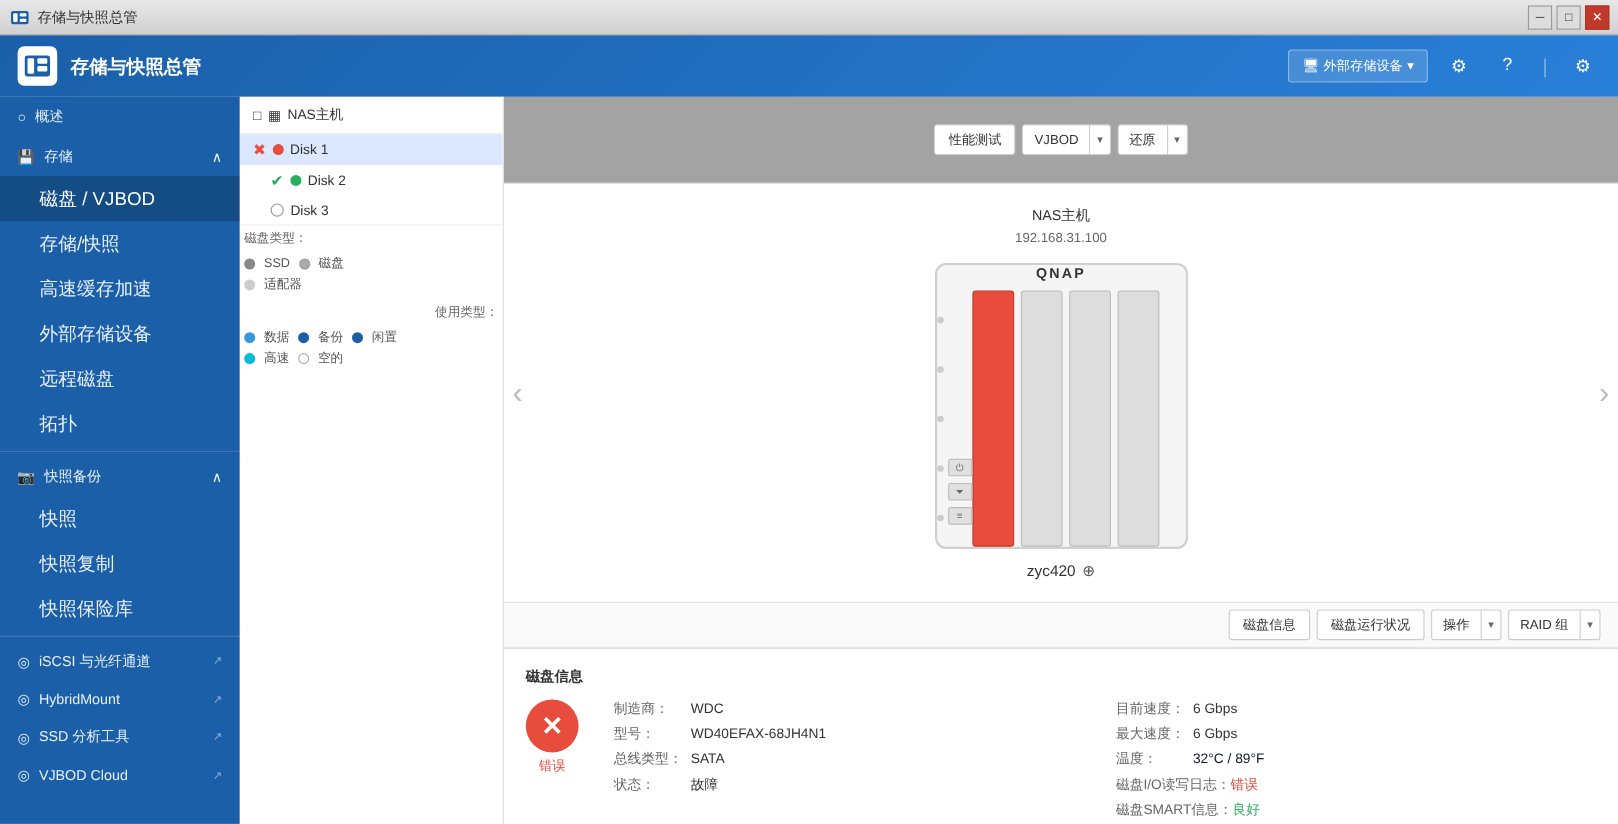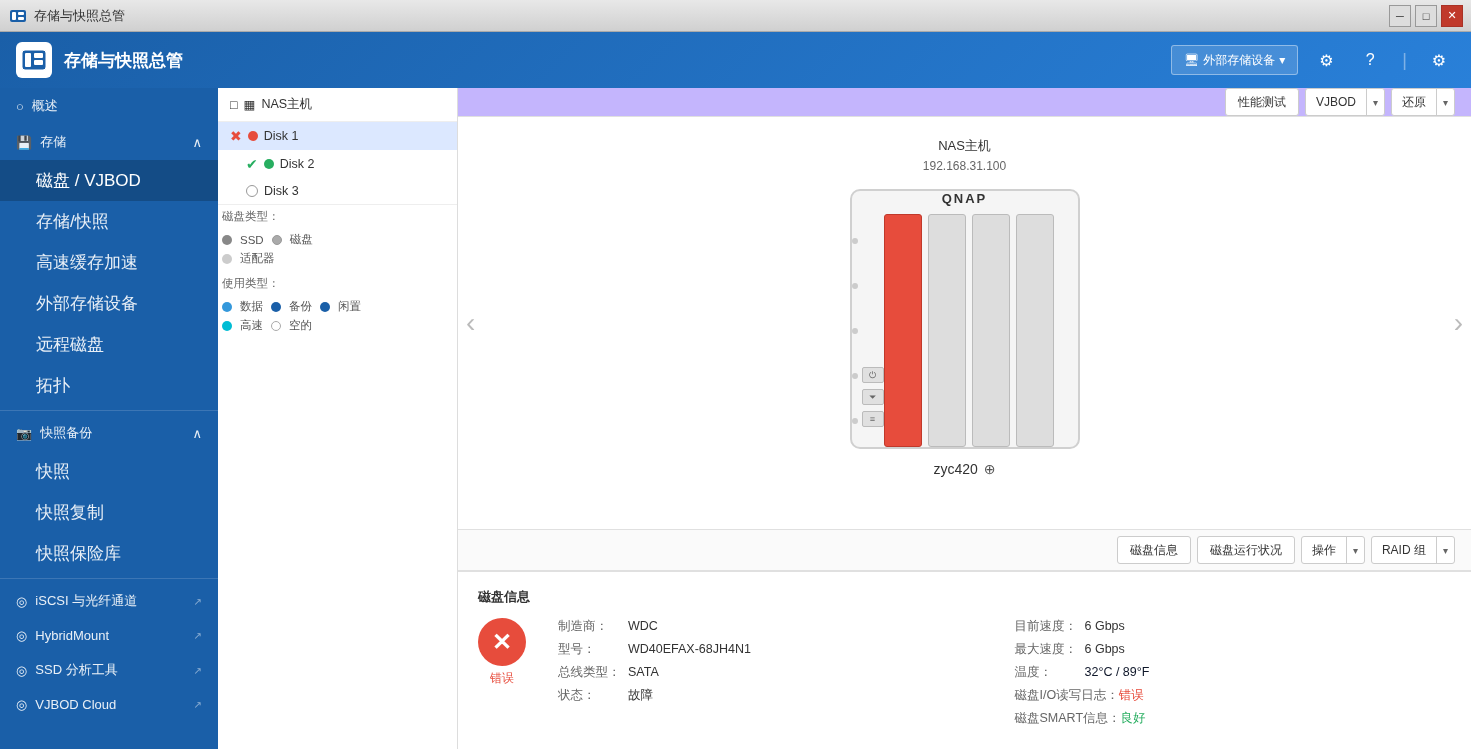--- a/index.html
+++ b/index.html
@@ -136,25 +136,25 @@
     .tree-item.sub { padding-left: 28px; }
     .disk-status-error { color: #e74c3c; font-size: 14px; }
     .disk-status-ok { color: #27ae60; font-size: 14px; }
     .disk-status-empty { width: 12px; height: 12px; border-radius: 50%; border: 1px solid #999; display: inline-block; }
 
     
     .right-panel { flex: 1; display: flex; flex-direction: column; overflow: hidden; }
 
     
     .toolbar-row {
-      display: flex; align-items: center; justify-content: flex-end;
-      padding: 0 16px;
+      display: flex; align-items: center; justify-content: center;
+      padding: 25px 16px;
       border-bottom: 1px solid #e0e0e0;
       gap: 6px;
-      background: #c4b5fd;
+      background: #a3a3a3;
     }
     .toolbar-btn {
       height: 28px; padding: 0 12px;
       background: #fff;
       border: 1px solid #ccc;
       border-radius: 3px;
       font-size: 12px;
       cursor: pointer;
       color: #333;
       display: flex; align-items: center; gap: 4px;
@@ -488,21 +488,21 @@
       <div class="filter-row">
         <span class="filter-dot ssd"></span>
         <span class="filter-label">SSD</span>
         <span class="filter-dot" style="background:#aaa;border:1px solid #999;width:10px;height:10px;border-radius:50%;display:inline-block;"></span>
         <span class="filter-label">磁盘</span>
       </div>
       <div class="filter-row">
         <span class="filter-dot" style="background:#ccc;width:10px;height:10px;border-radius:50%;display:inline-block;"></span>
         <span class="filter-label">适配器</span>
       </div>
-      <div style="margin-top:10px;">
+      <div style="margin-top:10px;text-align:right;">
         <div class="filter-title">使用类型：</div>
         <div class="filter-row">
           <span class="filter-dot" style="background:#3498db;width:10px;height:10px;border-radius:50%;display:inline-block;"></span>
           <span class="filter-label">数据</span>
           <span class="filter-dot" style="background:#1a5fa8;width:10px;height:10px;border-radius:50%;display:inline-block;"></span>
           <span class="filter-label">备份</span>
           <span class="filter-dot" style="background:#1a5fa8;width:10px;height:10px;border-radius:50%;display:inline-block;"></span>
           <span class="filter-label">闲置</span>
         </div>
         <div class="filter-row">

